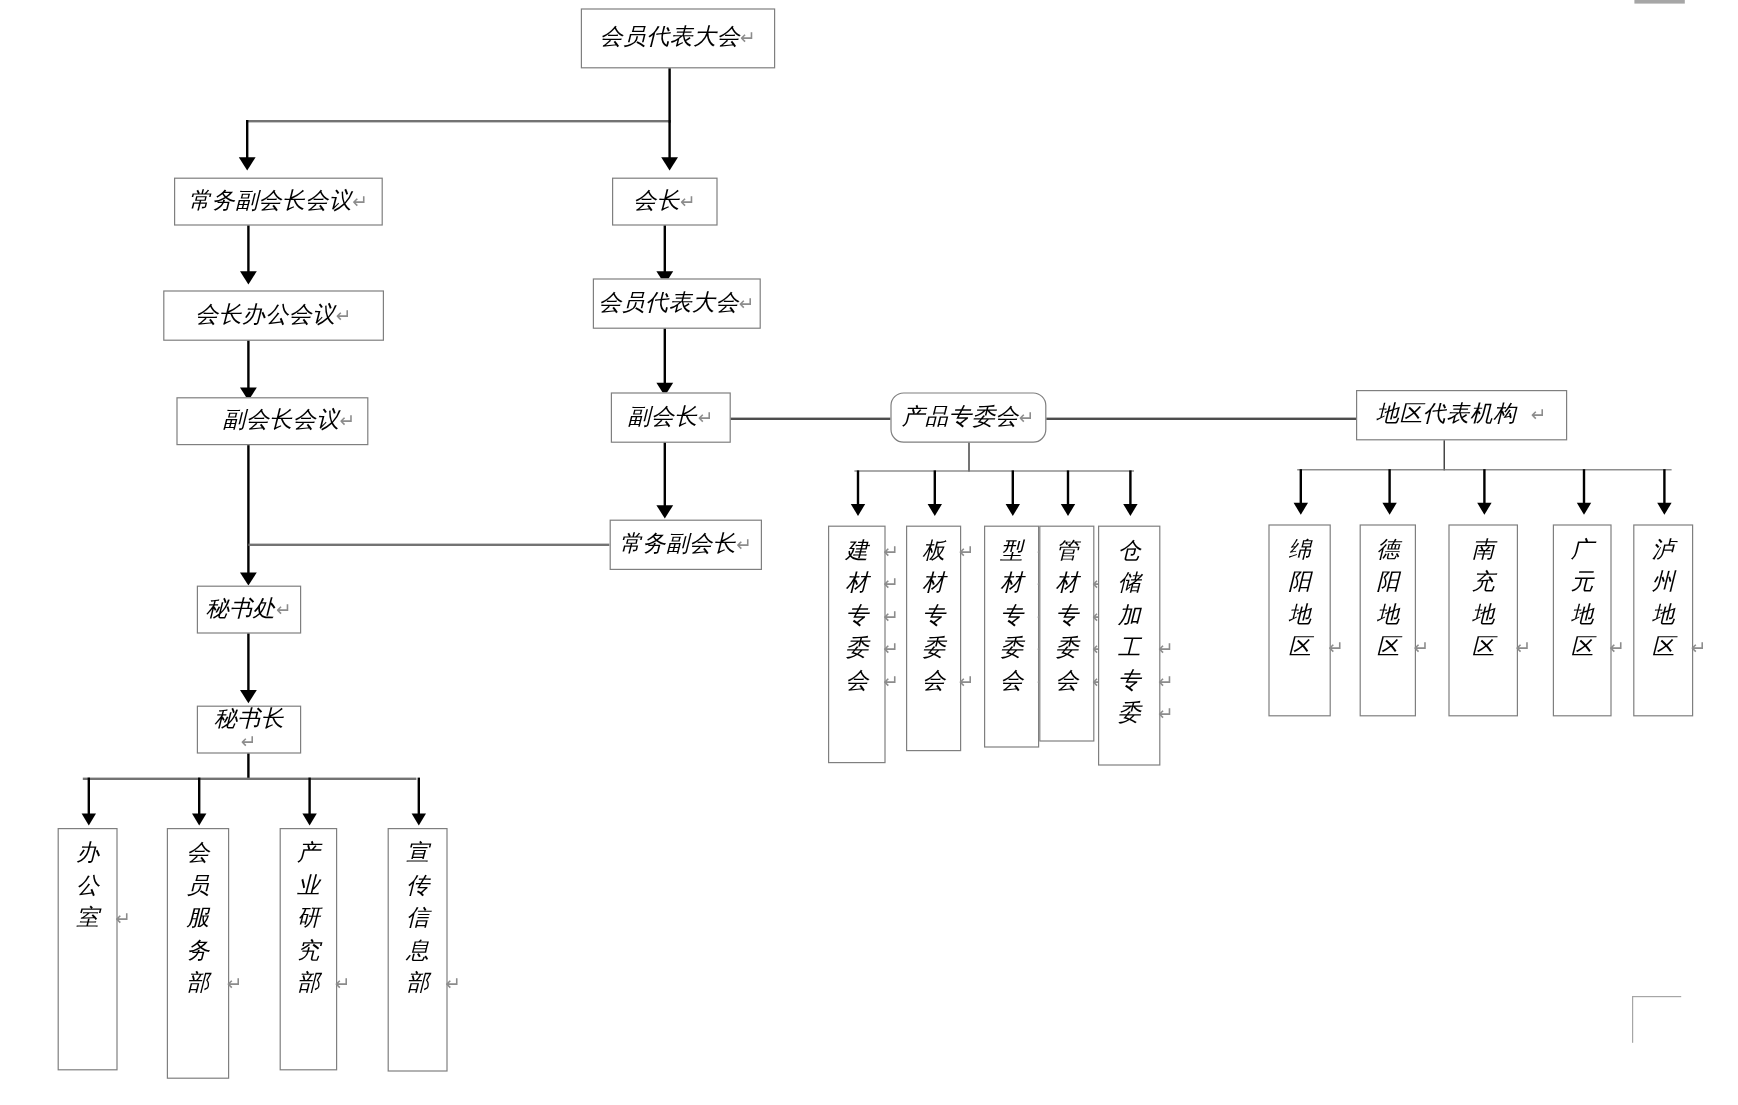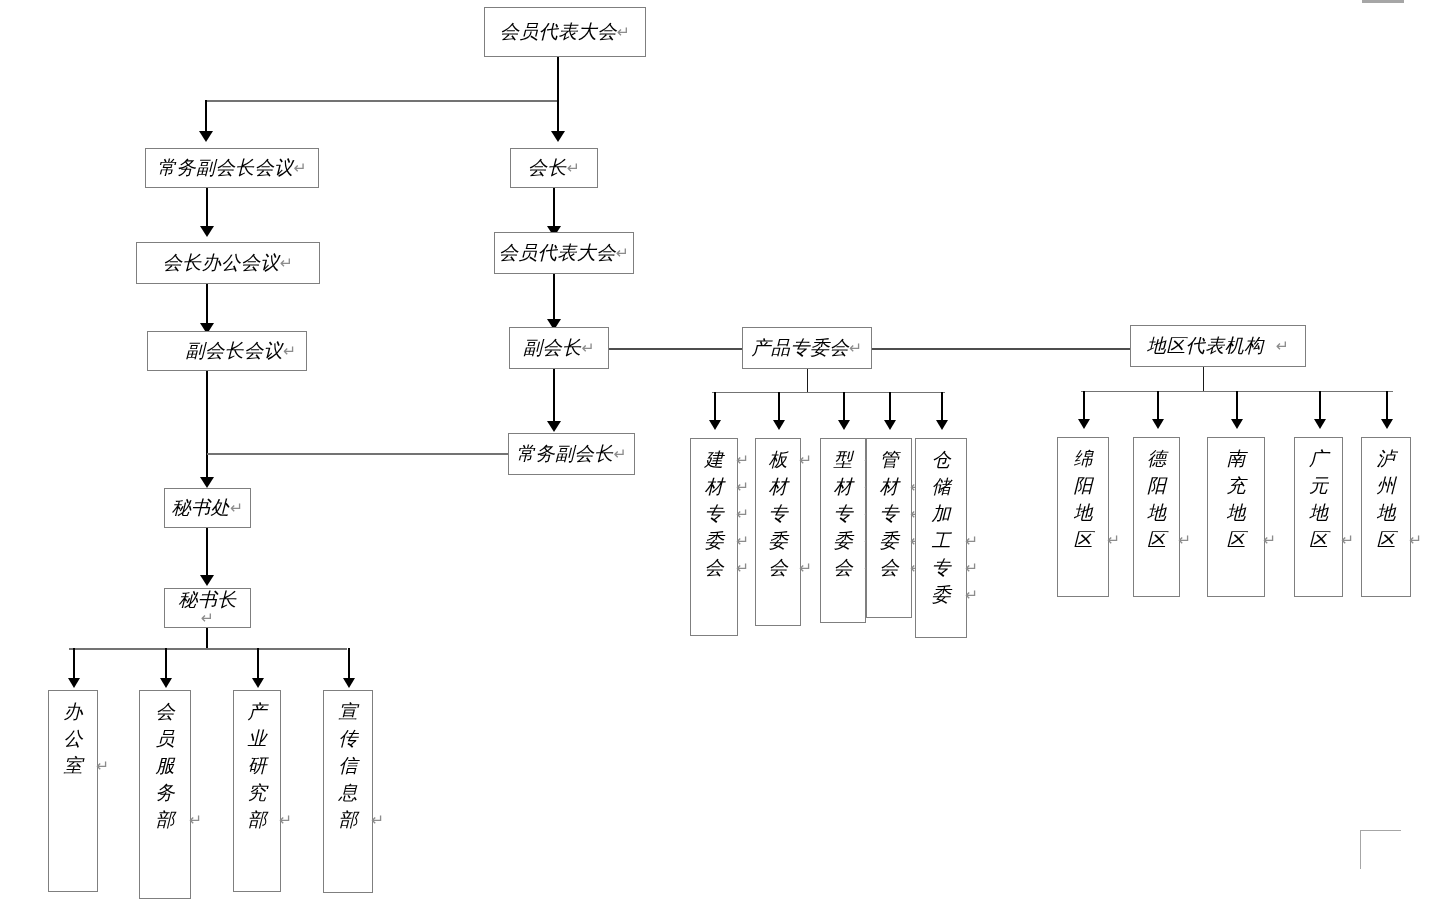--- a/index.html
+++ b/index.html
@@ -177,21 +177,21 @@
   <div class="hline thinmid" style="left:609px; top:348px; width:133px; height:2px;"></div>
 
   <div class="vline" style="left:553px; top:369px; width:2px; height:58px;"></div>
   <div class="arrowhead" style="left:547px; top:421px;"></div>
 
   <div class="node h" style="left:508px; top:433px; width:127px; height:42px;">
     <span>常务副会长</span>
       <span class="pmark">↵</span>
   </div>
 
-  <div class="node h" style="left:742px; top:327px; width:130px; height:42px;">
+  <div class="node h" style="left:742px; top:327px; width:130px; height:42px;border-radius:11px;">
     <span>产品专委会</span>
       <span class="pmark">↵</span>
   </div>
 
   <div class="hline thinmid" style="left:872px; top:348px; width:258px; height:2px;"></div>
 
   <div class="vline thin" style="left:807px; top:369px; width:1px; height:24px;"></div>
   <div class="hline" style="left:712px; top:392px; width:233px; height:1px;"></div>
 
   <div class="node h" style="left:1130px; top:325px; width:176px; height:42px;gap:12px;">

